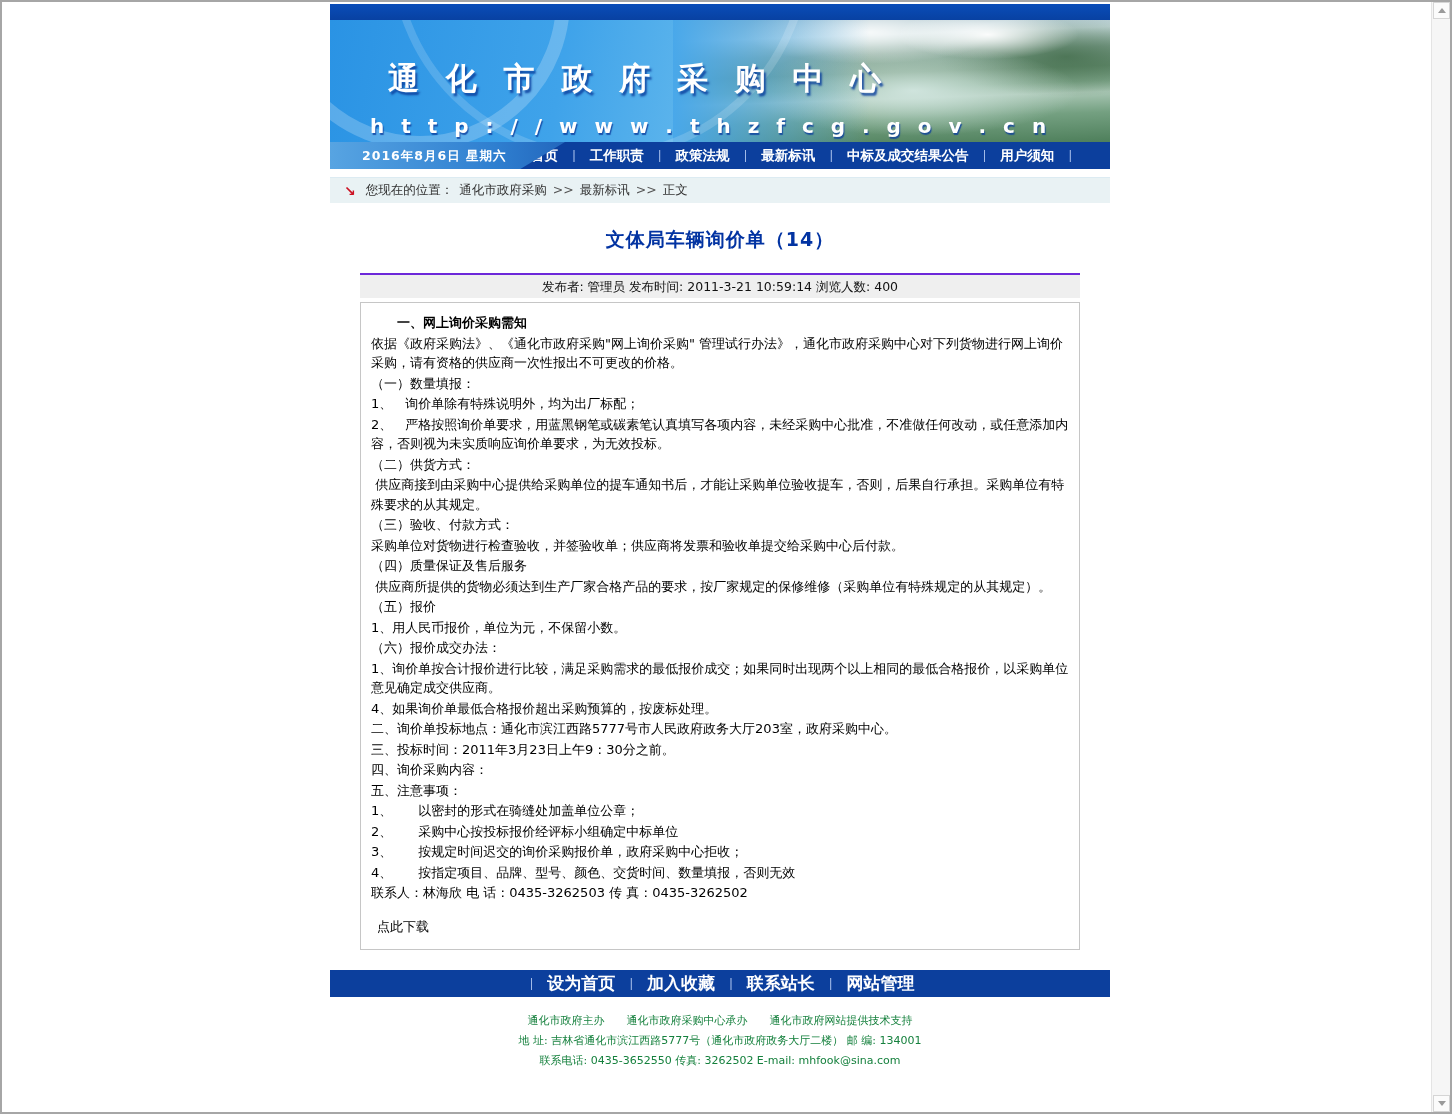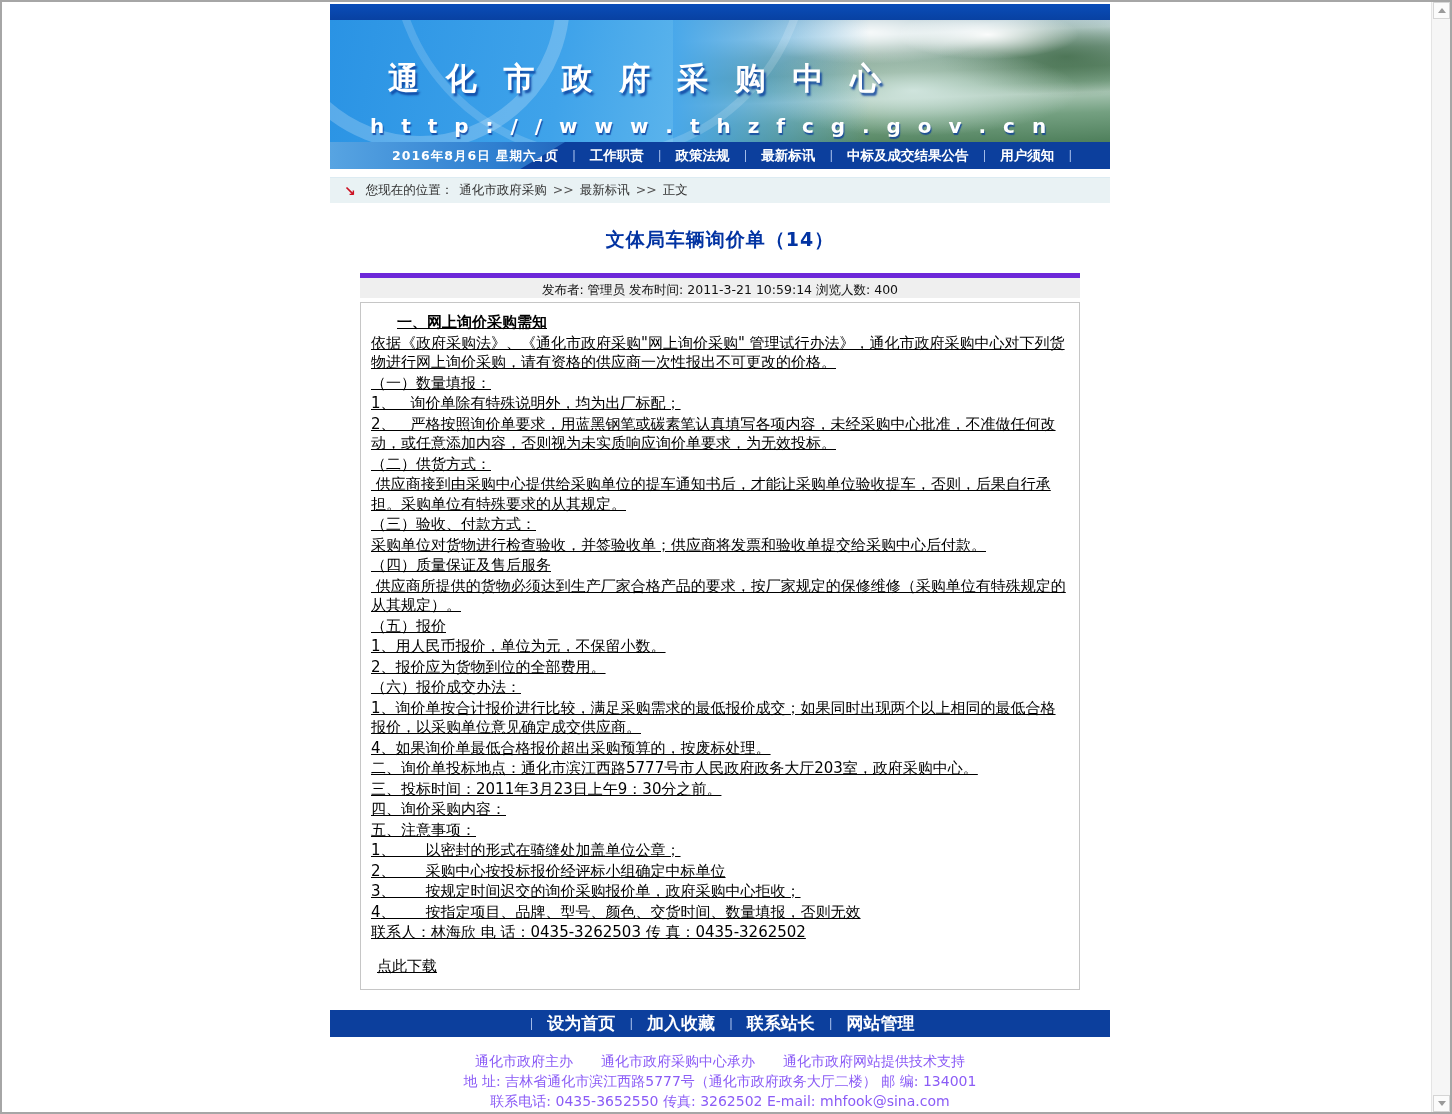--- a/index.html
+++ b/index.html
@@ -35,52 +35,52 @@
   .banner-title { position:absolute; left:58px; top:38px; color:#ffffff; font-weight:bold;
     font-size:31px; letter-spacing:8px; text-shadow:2px 3px 2px rgba(12,63,157,.85); white-space:nowrap; }
   .banner-url { position:absolute; left:40px; top:94px; color:#ffffff; font-weight:bold;
     font-size:20px; letter-spacing:5px; text-shadow:1px 2px 1px rgba(12,63,157,.8); white-space:nowrap; }
 
   
   .navbar { position:relative; height:27px; background:#0c3f9d; display:flex; align-items:center; }
   .nav-date { position:absolute; left:0; top:0; height:100%; width:235px;
     background:linear-gradient(90deg,#57a4e2 0%,#2f7fd0 70%,#2367bd 100%);
     clip-path:polygon(0 0,100% 0,81% 100%,0 100%); }
-  .nav-date span { display:block; margin-left:62px; line-height:27px; color:#ffffff; font-size:12.5px; font-weight:bold; letter-spacing:1px; }
+  .nav-date span { display:block; margin-left:32px; line-height:27px; color:#ffffff; font-size:12.5px; font-weight:bold; letter-spacing:1px; }
   .nav-links { margin-left:auto; display:flex; align-items:center; padding-right:30px; }
   .nav-item { color:#ffffff; font-size:13.5px; font-weight:bold; padding:0 6px; cursor:pointer; white-space:nowrap; }
   .nav-sep { color:#cfe0ff; font-size:12px; padding:0 4px; }
 
   
   .breadcrumb { margin-top:8px; height:26px; background:#e9f2f4; border-top:1px solid #dcebf2;
     display:flex; align-items:center; font-size:12.5px; color:#333; }
   .bc-arrow { color:#cc1122; font-weight:bold; font-size:14px; margin:0 10px 0 14px; }
   .bc-prefix { margin-right:6px; }
   .bc-item { color:#333; cursor:pointer; }
   .bc-sep { color:#555; margin:0 6px; }
 
   
   .article-title { margin-top:24px; text-align:center; color:#0233a2; font-size:19px; font-weight:bold; letter-spacing:1px; }
-  .meta-bar { margin:20px 30px 0; background:#efefef; border-top:5px solid #6d28d9;
+  .meta-bar { margin:20px 30px 0; background:#efefef; border-top:2px solid #6d28d9;
     height:25px; line-height:23px; text-align:center; font-size:12.5px; color:#111; }
 
   
   .content-box { margin:4px 30px 0; border:1px solid #c6c6c6; background:#fff;
     padding:9px 10px 12px; min-height:648px; }
-  .para { font-size:15px; line-height:19.5px; color:#000; margin:1px 0;text-decoration:underline; }
+  .para { font-size:13px; line-height:19.5px; color:#000; margin:1px 0; }
   .para.bold-head { font-weight:bold; padding-left:26px; }
   .para.download { cursor:pointer; padding-left:6px; margin-top:14px; }
 
   
   .footbar { margin-top:20px; height:27px; background:#0c3f9d; display:flex; align-items:center; justify-content:center; }
   .foot-links { display:flex; align-items:center; }
   .foot-item { color:#ffffff; font-size:17px; font-weight:bold; padding:0 5px; cursor:pointer; }
   .foot-sep { color:#cfe0ff; font-size:12px; padding:0 5px; }
   .foot-text { margin-top:14px; text-align:center; }
-  .foot-line { font-size:14px; color:#8b5cf6; line-height:20px; }
+  .foot-line { font-size:11px; color:#15803d; line-height:20px; }
 
   
   .scrollbar { position:absolute; right:0; top:0; width:19px; height:100%; background:#f6f6f6; border-left:1px solid #e4e4e4; }
   .scroll-btn { position:absolute; left:1px; width:17px; height:17px; background:#fbfbfb;
     border:1px solid #d5d5d5; display:flex; align-items:center; justify-content:center; }
   .scroll-btn.up { top:0; }
   .scroll-btn.down { bottom:0; }
   .tri-up { width:0; height:0; border-left:4px solid transparent; border-right:4px solid transparent; border-bottom:5px solid #9a9a9a; }
   .tri-down { width:0; height:0; border-left:4px solid transparent; border-right:4px solid transparent; border-top:5px solid #9a9a9a; }
 </style>
@@ -140,21 +140,20 @@
         <p class="para">1、　询价单除有特殊说明外，均为出厂标配；</p>
         <p class="para">2、　严格按照询价单要求，用蓝黑钢笔或碳素笔认真填写各项内容，未经采购中心批准，不准做任何改动，或任意添加内容，否则视为未实质响应询价单要求，为无效投标。</p>
         <p class="para">（二）供货方式：</p>
         <p class="para">&nbsp;供应商接到由采购中心提供给采购单位的提车通知书后，才能让采购单位验收提车，否则，后果自行承担。采购单位有特殊要求的从其规定。</p>
         <p class="para">（三）验收、付款方式：</p>
         <p class="para">采购单位对货物进行检查验收，并签验收单；供应商将发票和验收单提交给采购中心后付款。</p>
         <p class="para">（四）质量保证及售后服务</p>
         <p class="para">&nbsp;供应商所提供的货物必须达到生产厂家合格产品的要求，按厂家规定的保修维修（采购单位有特殊规定的从其规定）。</p>
         <p class="para">（五）报价</p>
         <p class="para">1、用人民币报价，单位为元，不保留小数。</p>
-        <p class="para">2、报价应为货物到位的全部费用。</p>
         <p class="para">（六）报价成交办法：</p>
         <p class="para">1、询价单按合计报价进行比较，满足采购需求的最低报价成交；如果同时出现两个以上相同的最低合格报价，以采购单位意见确定成交供应商。</p>
         <p class="para">4、如果询价单最低合格报价超出采购预算的，按废标处理。</p>
         <p class="para">二、询价单投标地点：通化市滨江西路5777号市人民政府政务大厅203室，政府采购中心。</p>
         <p class="para">三、投标时间：2011年3月23日上午9：30分之前。</p>
         <p class="para">四、询价采购内容：</p>
         <p class="para">五、注意事项：</p>
         <p class="para">1、　　以密封的形式在骑缝处加盖单位公章；</p>
         <p class="para">2、　　采购中心按投标报价经评标小组确定中标单位</p>
         <p class="para">3、　　按规定时间迟交的询价采购报价单，政府采购中心拒收；</p>

